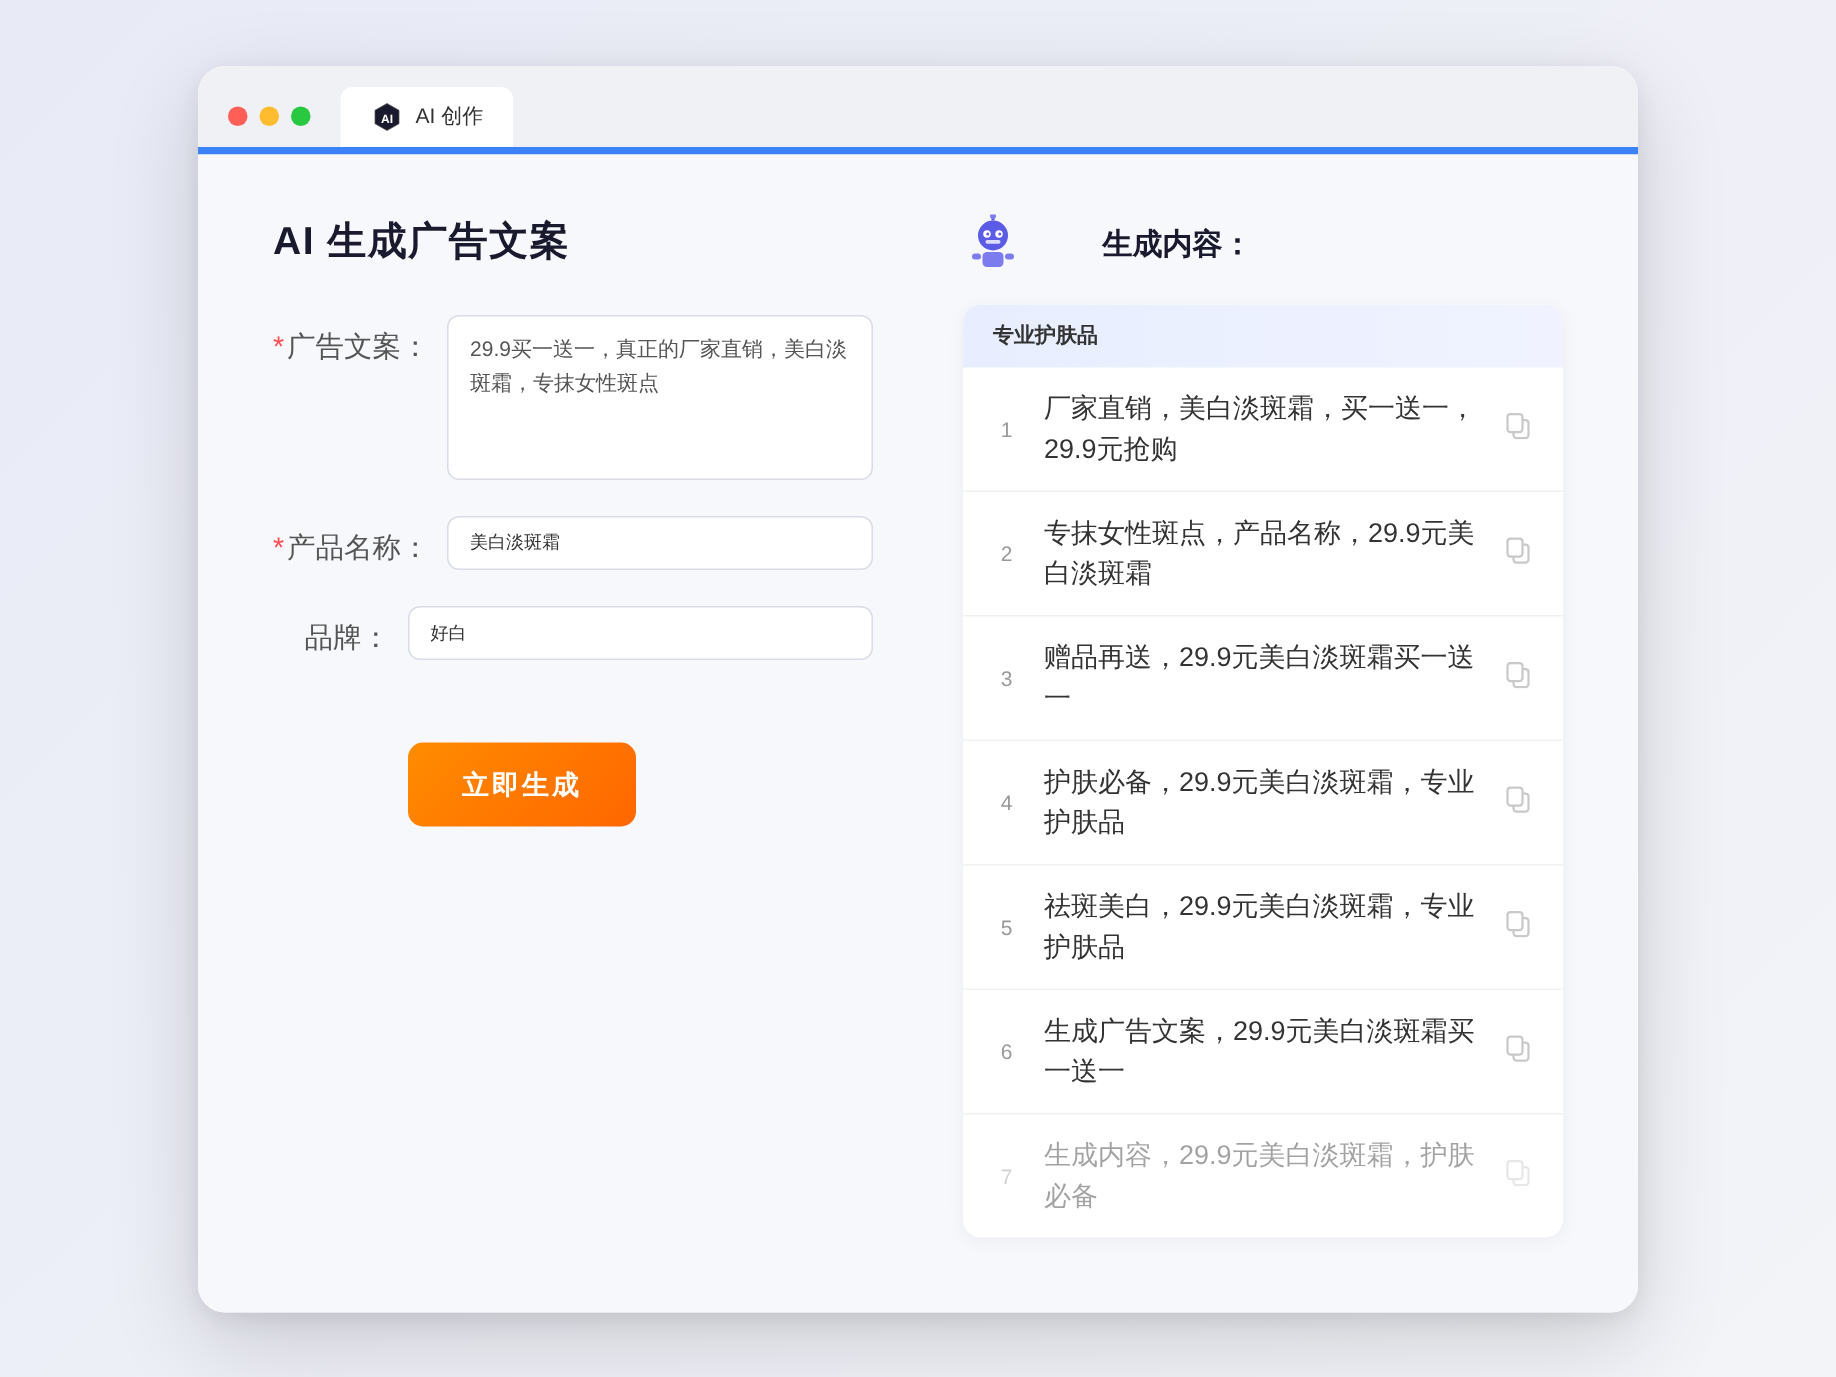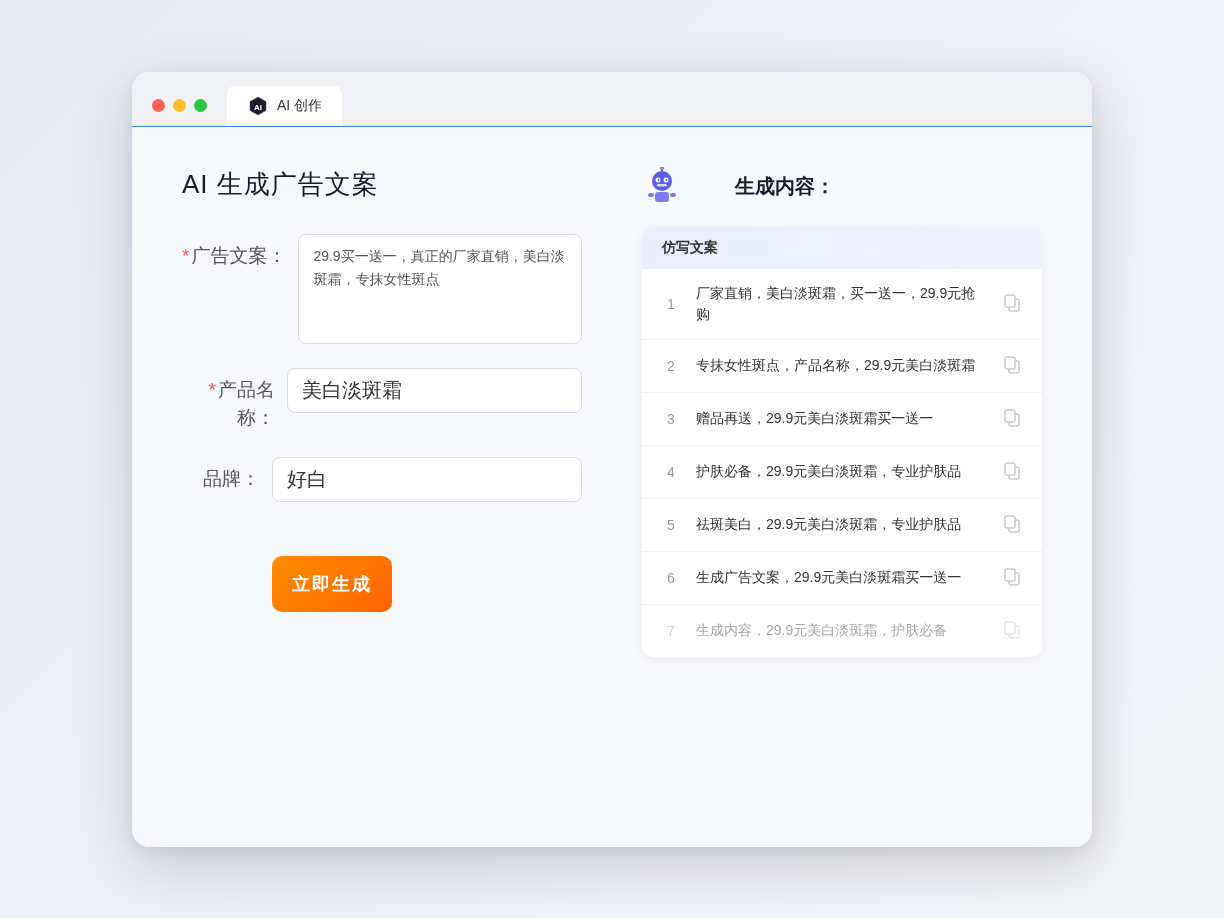--- a/index.html
+++ b/index.html
@@ -16,21 +16,21 @@
       background: #ffffff;
       border-radius: 18px;
       box-shadow: 0 20px 60px rgba(0,0,0,0.15), 0 4px 16px rgba(0,0,0,0.08);
       overflow: hidden;
     }
     .title-bar {
       background: #f0f1f5;
       padding: 14px 4px 0 20px;
       display: flex;
       align-items: center;
-      border-bottom: 1px solid #3b82f6;
+      border-bottom: 5px solid #3b82f6;
     }
     .traffic-lights {
       display: flex;
       gap: 8px;
       margin-right: 20px;
     }
     .traffic-light {
       width: 13px;
       height: 13px;
       border-radius: 50%;
@@ -62,21 +62,21 @@
       padding: 40px 50px 50px 50px;
       display: grid;
       grid-template-columns: 1fr 1fr;
       gap: 60px;
       min-height: 720px;
     }
     
     .left-panel {}
     .page-title {
       font-size: 26px;
-      font-weight: 400;
+      font-weight: 700;
       color: #1a1a2e;
       margin-bottom: 32px;
       letter-spacing: 1px;
     }
     .form-group {
       display: flex;
       align-items: flex-start;
       margin-bottom: 24px;
     }
     .form-label {
@@ -104,34 +104,34 @@
       height: 110px;
       line-height: 1.7;
       outline: none;
       font-family: inherit;
     }
     .form-input {
       flex: 1;
       border: 1.5px solid #d9dce6;
       border-radius: 8px;
       padding: 10px 14px;
-      font-size: 20px;
+      font-size: 12px;
       color: #333;
       background: #fff;
       outline: none;
       font-family: inherit;
     }
     .generate-btn {
       margin-top: 30px;
       margin-left: 90px;
       background: linear-gradient(135deg, #ff8c00, #ff6600);
       color: #fff;
       border: none;
       border-radius: 10px;
-      padding: 16px 20px;
+      padding: 16px 36px;
       font-size: 18px;
       font-weight: 600;
       cursor: pointer;
       letter-spacing: 2px;
       font-family: inherit;
     }
 
     
     .right-panel {}
     .right-header {
@@ -177,21 +177,21 @@
       opacity: 0.45;
     }
     .result-num {
       font-size: 14px;
       color: #999;
       min-width: 18px;
       text-align: center;
     }
     .result-text {
       flex: 1;
-      font-size: 14px;
+      font-size: 18px;
       color: #333;
       line-height: 1.5;
     }
     .copy-icon {
       width: 20px;
       height: 20px;
       opacity: 0.35;
       cursor: pointer;
       flex-shrink: 0;
     }
@@ -269,21 +269,21 @@
             <rect x="13" y="25" width="14" height="10" rx="3" fill="#7c7cee"></rect>
 
             <rect x="6" y="26" width="6" height="4" rx="2" fill="#7c7cee"></rect>
             <rect x="28" y="26" width="6" height="4" rx="2" fill="#7c7cee"></rect>
           </svg>
         </div>
         <h2 class="right-title">生成内容：</h2>
       </div>
 
       <div class="results-container">
-        <div class="results-header">仿写文案</div>
+        <div class="results-header">专业护肤品</div>
         <div id="results-list">
             <div class="result-item">
               <span class="result-num">1</span>
               <span class="result-text">厂家直销，美白淡斑霜，买一送一，29.9元抢购</span>
               <span><svg class="copy-icon" viewBox="0 0 20 20" fill="none" xmlns="http://www.w3.org/2000/svg">
       <rect x="7" y="7" width="10" height="12" rx="2" stroke="#666" stroke-width="1.5"></rect>
       <rect x="3" y="3" width="10" height="12" rx="2" fill="white" stroke="#666" stroke-width="1.5"></rect>
     </svg></span>
             </div>
             <div class="result-item">

